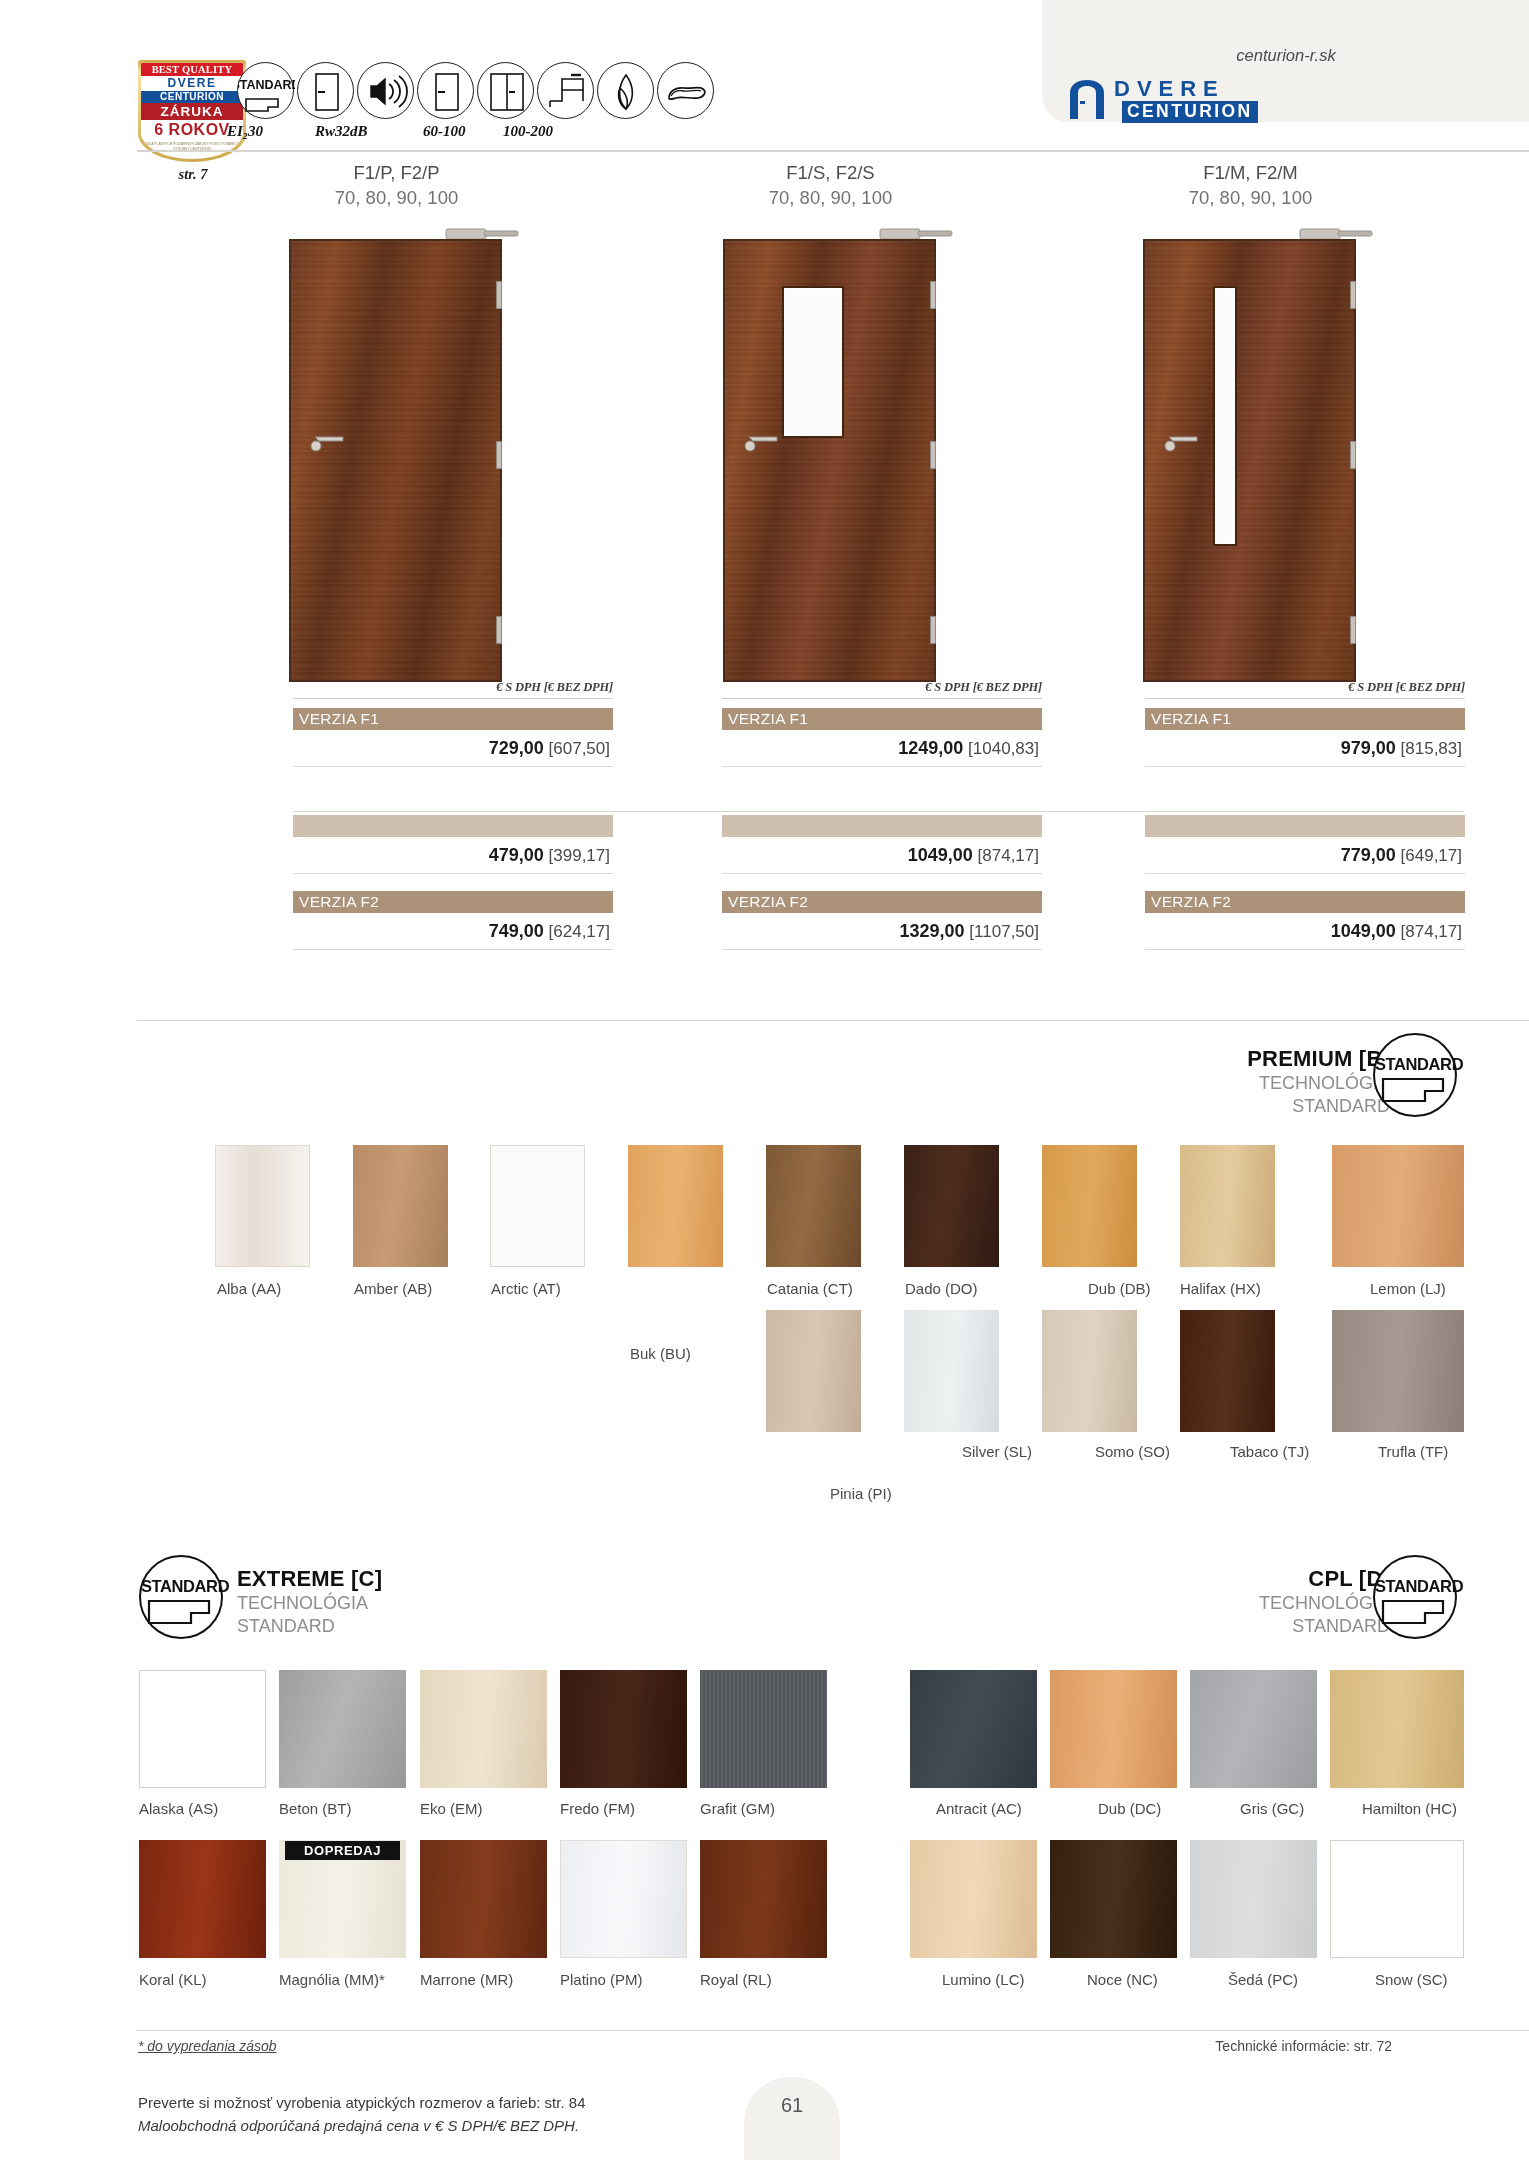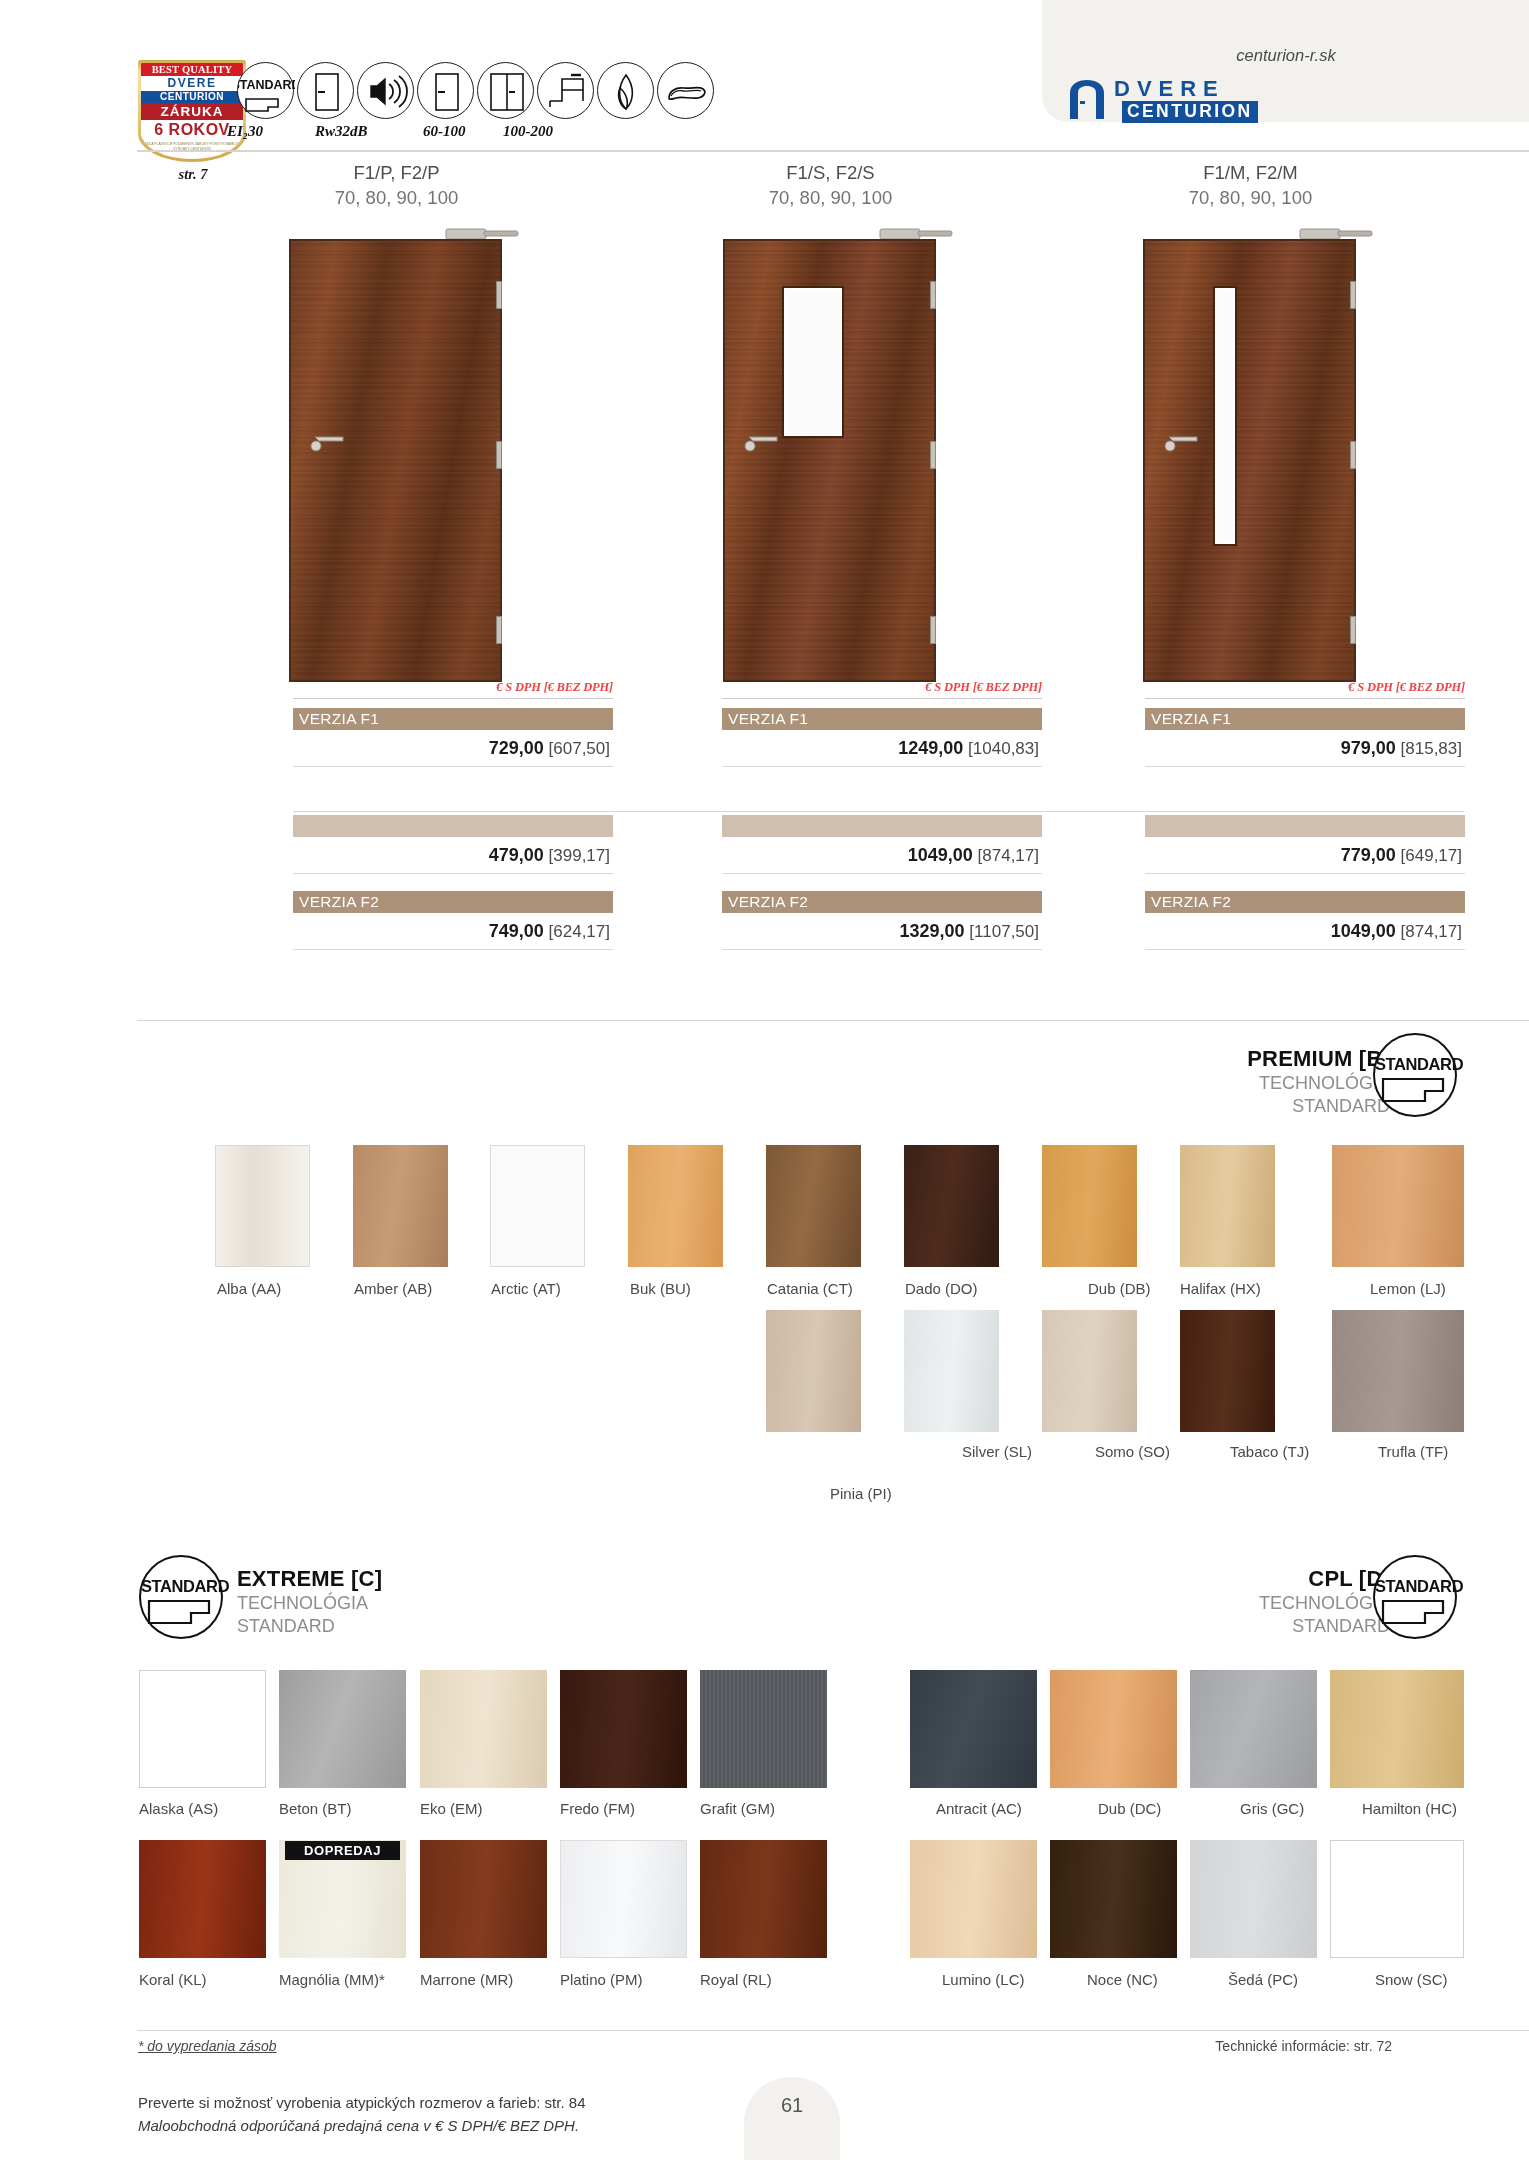--- a/index.html
+++ b/index.html
@@ -73,21 +73,21 @@
   .handle { position:absolute; width:44px; height:22px; }
   .hinge { position:absolute; width:6px; height:28px; background:#c8c2ba; border:1px solid #8d887f; }
   .glass-panel {
     position:absolute; background:#fbfbfb; border:2px solid #43250f;
     box-shadow: inset 0 0 0 2px rgba(255,255,255,0.6);
   }
   .closer { position:absolute; width:76px; height:24px; }
 
   
   .pricecol { position:absolute; width:320px; }
-  .vatnote { font-size:12.5px; font-style:italic; font-weight:bold; color:#ef4444;
+  .vatnote { font-size:12.5px; font-style:italic; font-weight:bold; color:#404040;
     text-align:right; font-family:"Liberation Serif", serif; letter-spacing:-.2px; padding-bottom:3px; }
   .vatline { height:1px; background:#cfcac4; margin-bottom:9px; }
   .verzia-bar { height:22px; background:#ab9279; color:#fff; font-size:15.5px; line-height:22px; padding-left:6px; letter-spacing:.3px; }
   .verzia-bar.light { background:#cfbfae; }
   .price-line { text-align:right; font-size:17px; color:#4a4a4a; padding:8px 3px 7px 0; border-bottom:1px solid #ddd8d2; }
   .price-line b { font-weight:bold; font-size:18px; color:#1c1c1c; }
   .mid-note { position:absolute; width:1529px; text-align:center; font-size:15.5px; color:#5b5b5b; letter-spacing:.2px; }
   .sec-rule { position:absolute; height:1px; background:#d8d4cf; }
 
   
@@ -370,21 +370,21 @@
     <div class="sw-label" style="left:354px; top:1280px;">Amber (AB)</div>
 
     <div class="swatch" style="left:490px; top:1145px; width:95px; height:122px;">
         <div class="sw" style="background:#fafafa;border:1px solid #ddd8d2;height:100%"></div>
       </div>
     <div class="sw-label" style="left:491px; top:1280px;">Arctic (AT)</div>
 
     <div class="swatch" style="left:628px; top:1145px; width:95px; height:122px;">
         <div class="sw" style="background:linear-gradient(95deg,#e0a35e,#e9b271 50%,#d79650);height:100%"></div>
       </div>
-    <div class="sw-label" style="left:630px; top:1280px;">Buk (BU)</div>
+    <div class="sw-label" style="left:630px; top:1345px;">Buk (BU)</div>
 
     <div class="swatch" style="left:766px; top:1145px; width:95px; height:122px;">
         <div class="sw" style="background:linear-gradient(100deg,#7d5937,#946a43 45%,#6c4a2c);height:100%"></div>
       </div>
     <div class="sw-label" style="left:767px; top:1280px;">Catania (CT)</div>
 
     <div class="swatch" style="left:904px; top:1145px; width:95px; height:122px;">
         <div class="sw" style="background:linear-gradient(100deg,#3b2117,#4e2c1d 45%,#2f1a12);height:100%"></div>
       </div>
     <div class="sw-label" style="left:905px; top:1280px;">Dado (DO)</div>

